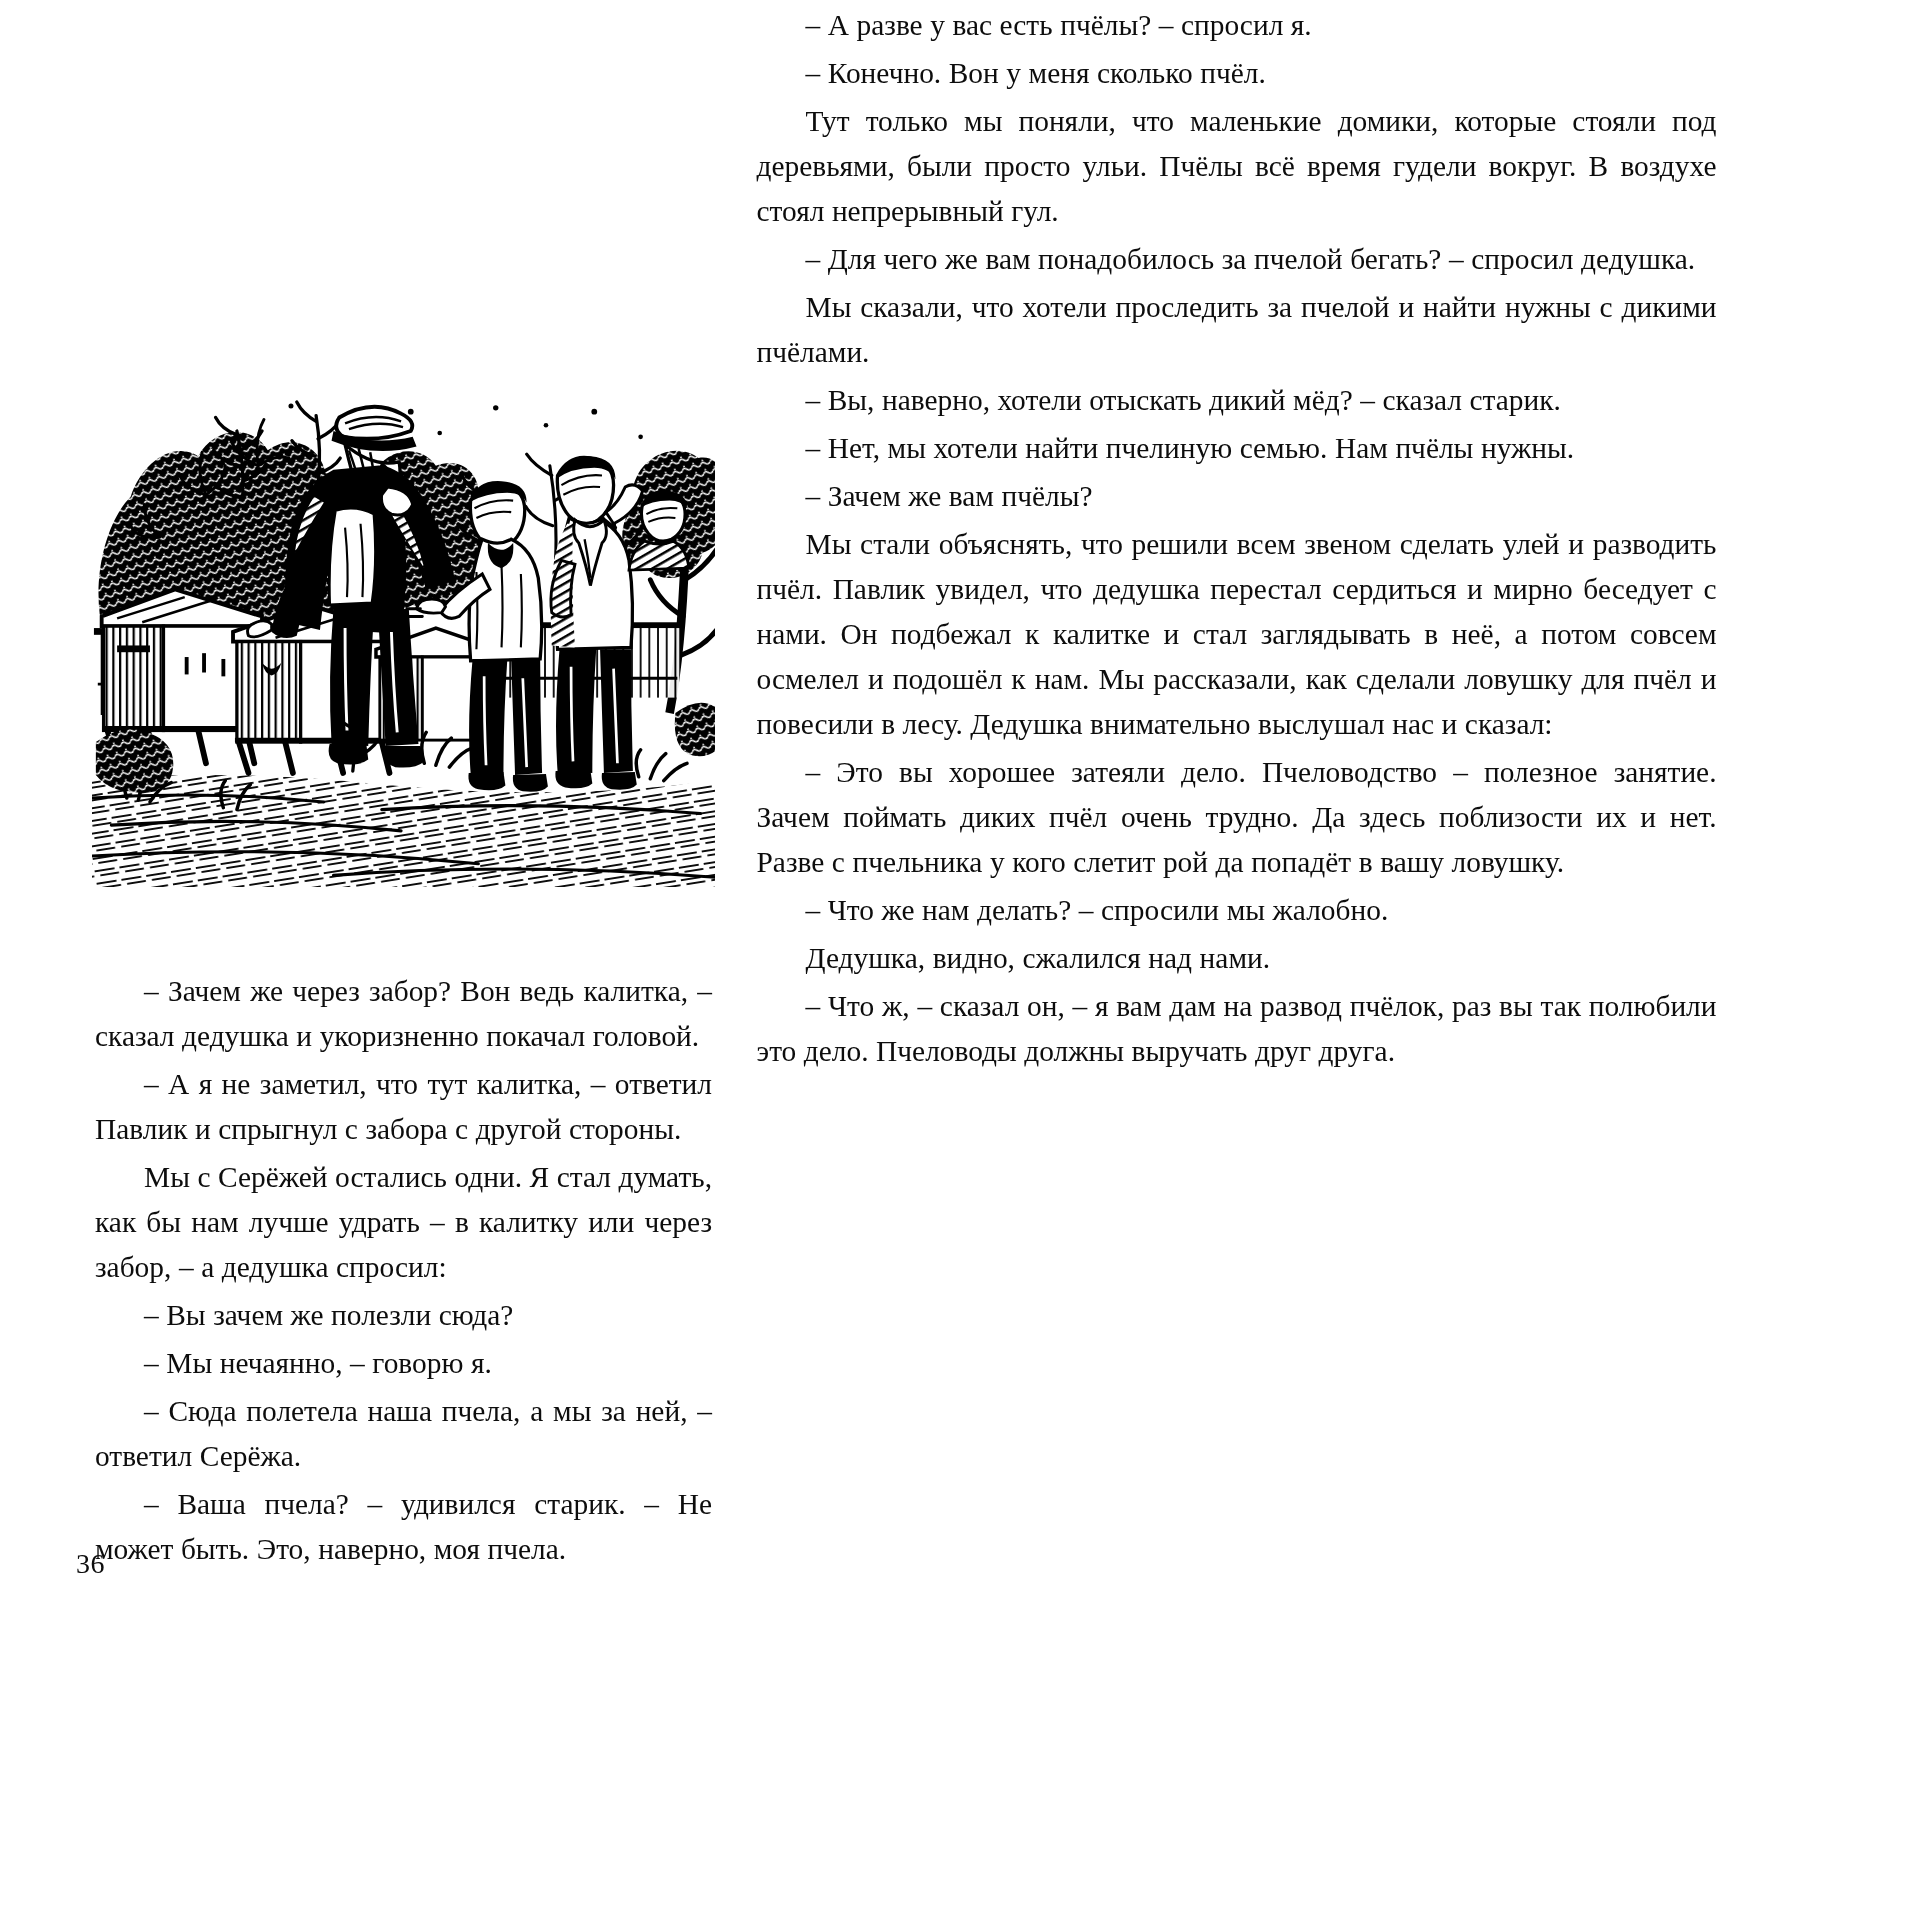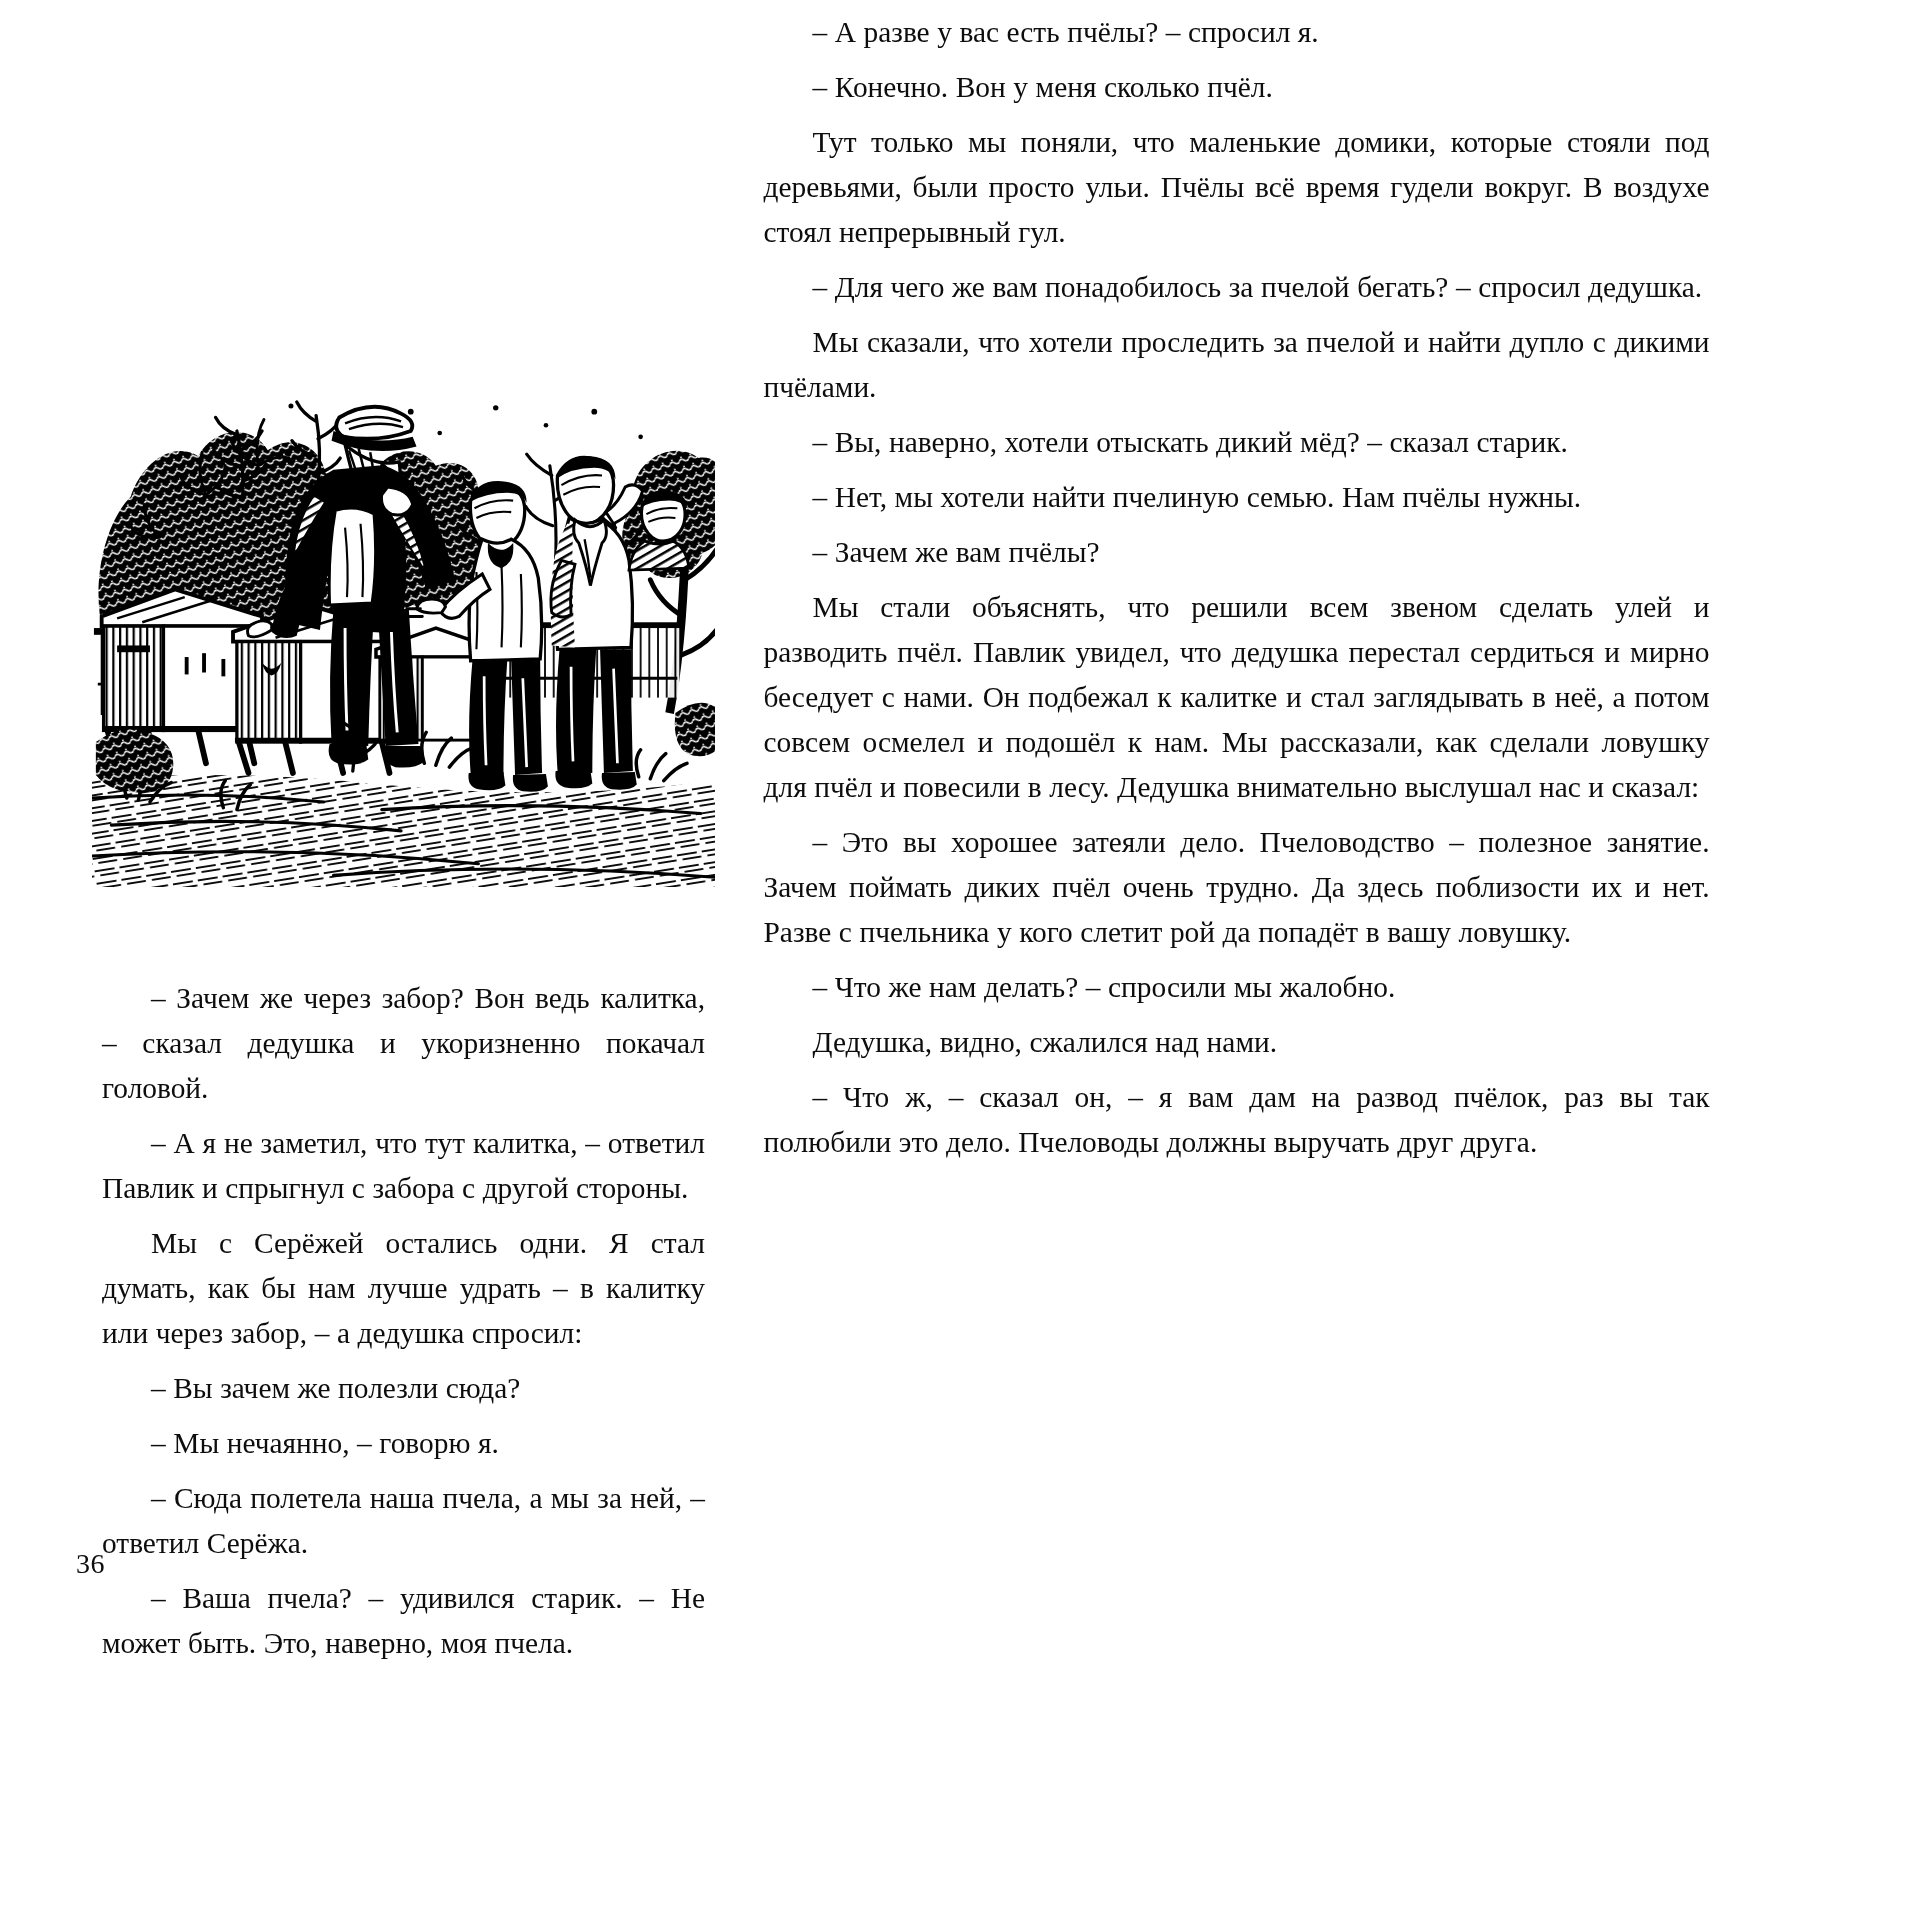--- a/index.html
+++ b/index.html
@@ -42,21 +42,21 @@
   }
   .page-col.right .textblock {
     width: 966px;
     margin-left: -106px;
     padding-left: 0;
   }
   .right-inner { width: 966px; }
 
   
   p.para {
-    margin: 10px;
+    margin: 3px;
     font-size: 29.4px;
     line-height: 45px;
     text-align: justify;
     text-indent: 49px;
     -webkit-hyphens: none;
     hyphens: none;
     word-spacing: 0.2px;
   }
 
   
@@ -355,21 +355,21 @@
       <div class="folio left-folio">36</div>
     </div>
 
     <div class="page-col right">
       <div class="textblock" style="position:absolute; left:-106px; top:0; width:966px; padding:0;">
         <div class="right-inner" style="width:966px; padding:0 106px 0 0;">
           <p class="para">– А разве у вас есть пчёлы? – спросил я.</p>
           <p class="para">– Конечно. Вон у меня сколько пчёл.</p>
           <p class="para">Тут только мы поняли, что маленькие домики, которые стояли под деревьями, были просто ульи. Пчёлы всё время гудели вокруг. В воздухе стоял непрерывный гул.</p>
           <p class="para">– Для чего же вам понадобилось за пчелой бегать? – спросил дедушка.</p>
-          <p class="para">Мы сказали, что хотели проследить за пчелой и найти дупло с дикими пчёлами.</p>
+          <p class="para">Мы сказали, что хотели проследить за пчелой и найти нужны с дикими пчёлами.</p>
           <p class="para">– Вы, наверно, хотели отыскать дикий мёд? – сказал старик.</p>
           <p class="para">– Нет, мы хотели найти пчелиную семью. Нам пчёлы нужны.</p>
           <p class="para">– Зачем же вам пчёлы?</p>
           <p class="para">Мы стали объяснять, что решили всем звеном сделать улей и разводить пчёл. Павлик увидел, что дедушка перестал сердиться и мирно беседует с нами. Он подбежал к калитке и стал заглядывать в неё, а потом совсем осмелел и подошёл к нам. Мы рассказали, как сделали ловушку для пчёл и повесили в лесу. Дедушка внимательно выслушал нас и сказал:</p>
           <p class="para">– Это вы хорошее затеяли дело. Пчеловодство – полезное занятие. Зачем поймать диких пчёл очень трудно. Да здесь поблизости их и нет. Разве с пчельника у кого слетит рой да попадёт в вашу ловушку.</p>
           <p class="para">– Что же нам делать? – спросили мы жалобно.</p>
           <p class="para">Дедушка, видно, сжалился над нами.</p>
           <p class="para">– Что ж, – сказал он, – я вам дам на развод пчёлок, раз вы так полюбили это дело. Пчеловоды должны выручать друг друга.</p>
         </div>
       </div>

